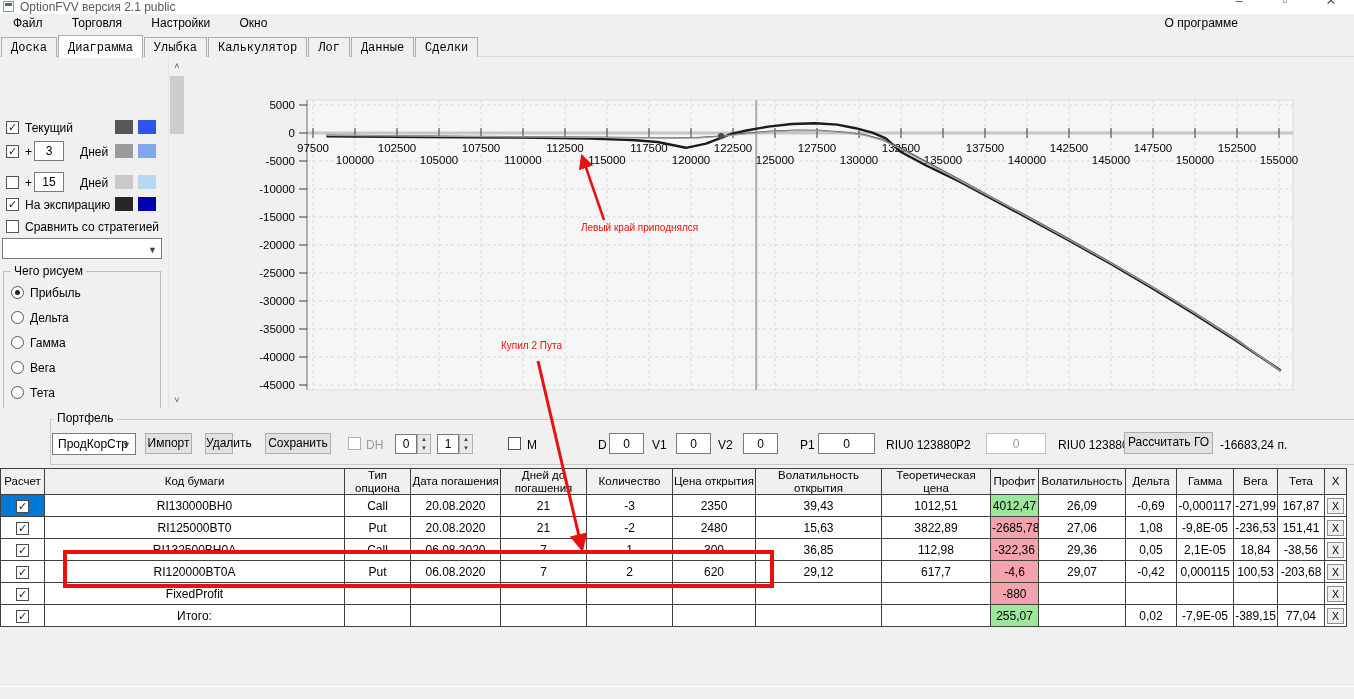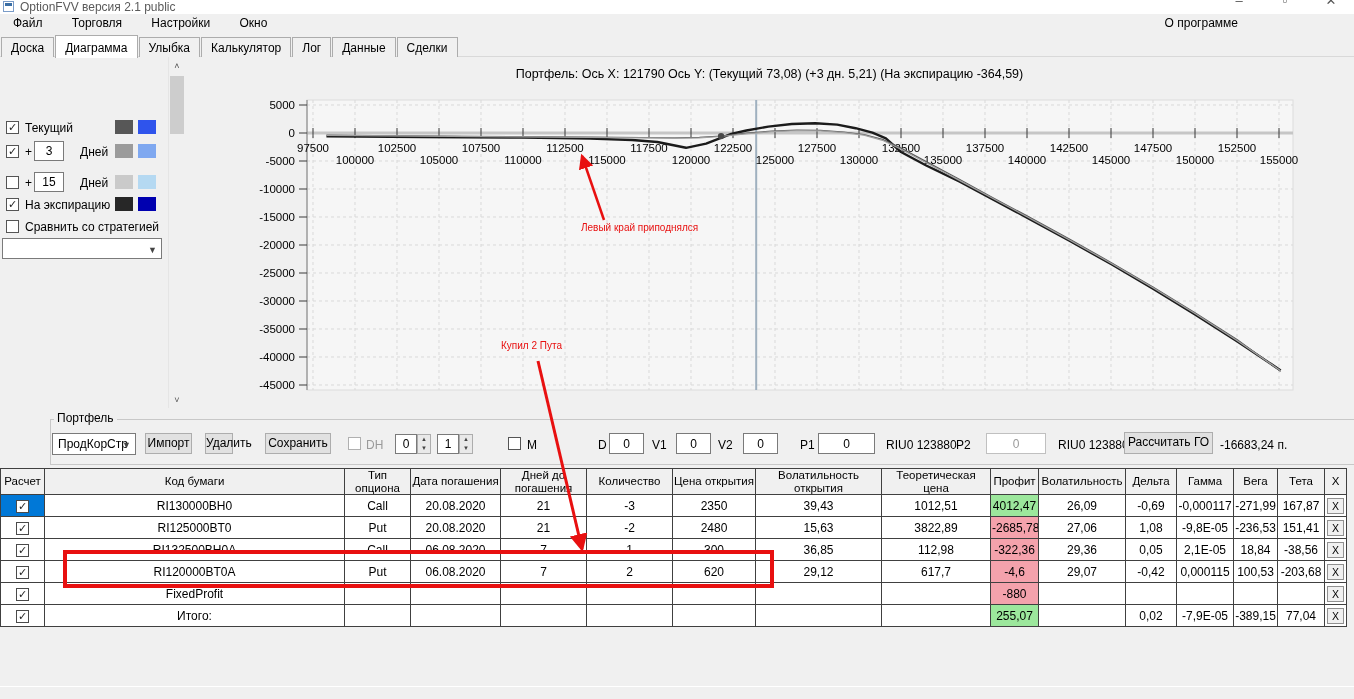--- a/index.html
+++ b/index.html
@@ -13,21 +13,21 @@
   .appicon::after{ content:""; position:absolute; left:1px; top:1px; width:7px; height:3px; background:#3a6ea5; }
   .apptitle { left:20px; top:0px; color:#5a5a5a; font-size:12px; white-space:nowrap; }
   .winbtn { top:-7px; width:30px; height:16px; color:#555; font-size:13px; text-align:center; }
 
   
   .menubar { left:0; top:14px; width:1252px; height:20px; background:#f0f0f0; }
   .menuitem { display:inline-block; padding:2px 13px 0 13px; height:20px; cursor:default; }
   .menu-right { right:6px; top:2px; padding:0 8px; }
 
   
-  .tabstrip { left:0; top:34px; width:1354px; height:23px; background:#f0f0f0; border-bottom:1px solid #d9d9d9; }
+  .tabstrip { left:0; top:34px; width:1354px; height:23px; background:#f0f0f0; border-bottom:1px solid #d9d9d9;font-family:Liberation Mono, monospace; }
   .tab { display:inline-block; margin-left:1px; margin-top:3px; padding:3px 9px 0 9px; height:20px; background:#f0f0f0; border:1px solid #acacac; border-bottom:none; }
   .tab.sel { margin-top:0; height:23px; padding-top:5px; background:#ffffff; position:relative; z-index:2; }
 
   
   .sidebar { left:0; top:57px; width:185px; height:351px; background:#f0f0f0; overflow:hidden; }
   .cb { position:absolute; width:13px; height:13px; background:#fff; border:1px solid #555; font-size:11px; line-height:11px; text-align:center; color:#222; }
   .cb.on::after { content:"✓"; }
   .cb.dis { border-color:#b0b0b0; }
   .sw { position:absolute; width:18px; height:14px; }
   .slabel { position:absolute; white-space:nowrap; }
@@ -122,30 +122,44 @@
   <span class="sw" style="left: 115px; top: 140px; background: rgb(39, 39, 39);"></span>
   <span class="sw" style="left: 138px; top: 140px; background: rgb(0, 0, 176);"></span>
 
   <span class="cb" style="left:6px;top:163px;"></span>
   <span class="slabel" style="left:25px;top:163px;">Сравнить со стратегией</span>
 
   <div class="combo" style="left:2px;top:181px;width:160px;height:21px;">
     <span class="arr">▼</span>
   </div>
 
+  <div class="groupbox" style="left:3px;top:214px;width:158px;height:155px;">
+    <span class="gtitle">Чего рисуем</span>
+    <div id="radio-list">
+        <span class="radio sel" style="left: 7px; top: 14px;"></span>
+        <span class="slabel" style="left: 26px; top: 14px;">Прибыль</span>
+        <span class="radio" style="left: 7px; top: 39px;"></span>
+        <span class="slabel" style="left: 26px; top: 39px;">Дельта</span>
+        <span class="radio" style="left: 7px; top: 64px;"></span>
+        <span class="slabel" style="left: 26px; top: 64px;">Гамма</span>
+        <span class="radio" style="left: 7px; top: 89px;"></span>
+        <span class="slabel" style="left: 26px; top: 89px;">Вега</span>
+        <span class="radio" style="left: 7px; top: 114px;"></span>
+        <span class="slabel" style="left: 26px; top: 114px;">Тета</span>
+      </div>
+  </div>
 
   <div class="vscroll">
     <span class="varr" style="top:0;">˄</span>
     <span class="vthumb"></span>
     <span class="varr" style="top:334px;">˅</span>
   </div>
 </div>
 
 <div class="abs chartpanel">
-  <div class="charttitle">Портфель: Ось X: 121790 Ось Y:  (Текущий 73,08)  (+3 дн. 5,21)  (На экспирацию -364,59)</div>
   <svg id="chartsvg" width="1169" height="351">
       <rect x="122" y="43" width="986" height="290" fill="#f6f6f6" stroke="#dcdcdc"></rect>
       <line x1="128" y1="43" x2="128" y2="333" stroke="#d9d9d9" stroke-dasharray="3,3"></line>
       <line x1="170" y1="43" x2="170" y2="333" stroke="#d9d9d9" stroke-dasharray="3,3"></line>
       <line x1="212" y1="43" x2="212" y2="333" stroke="#d9d9d9" stroke-dasharray="3,3"></line>
       <line x1="254" y1="43" x2="254" y2="333" stroke="#d9d9d9" stroke-dasharray="3,3"></line>
       <line x1="296" y1="43" x2="296" y2="333" stroke="#d9d9d9" stroke-dasharray="3,3"></line>
       <line x1="338" y1="43" x2="338" y2="333" stroke="#d9d9d9" stroke-dasharray="3,3"></line>
       <line x1="380" y1="43" x2="380" y2="333" stroke="#d9d9d9" stroke-dasharray="3,3"></line>
       <line x1="422" y1="43" x2="422" y2="333" stroke="#d9d9d9" stroke-dasharray="3,3"></line>

